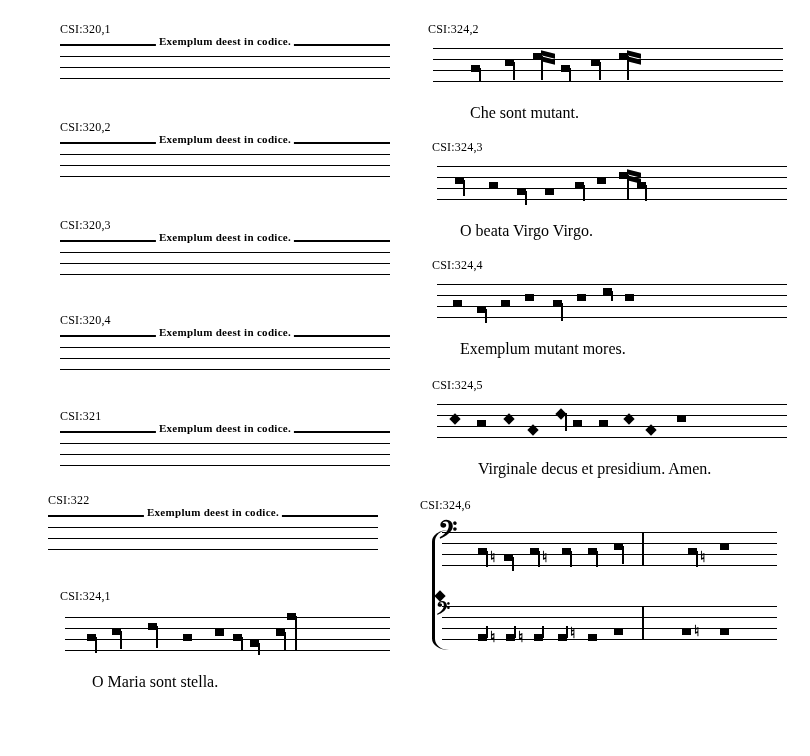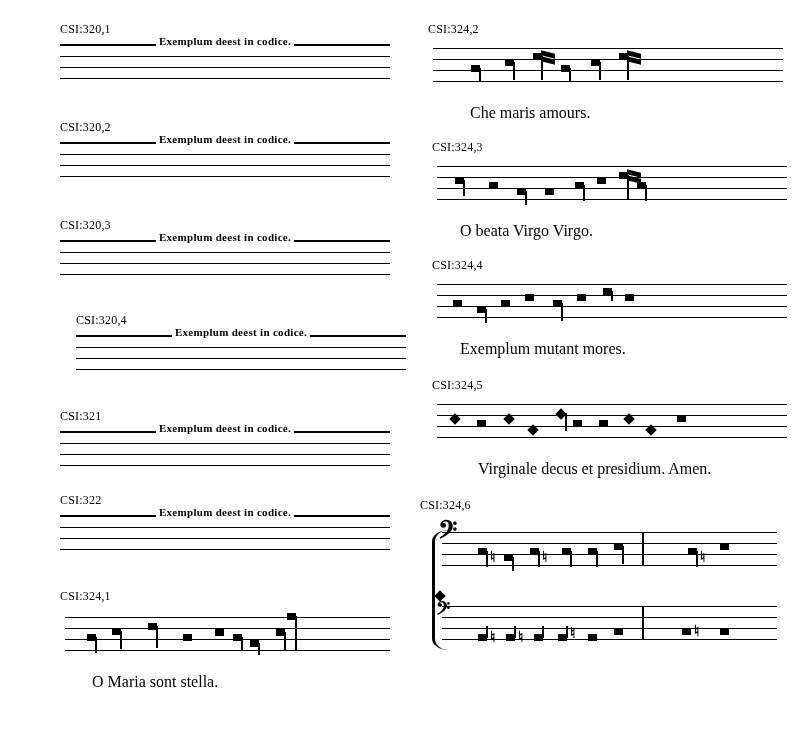--- a/index.html
+++ b/index.html
@@ -153,21 +153,21 @@
       <div class="label">CSI:320,3</div>
       <div class="staff" style="position:absolute; left:0px; top:22px; width:330px; height:44px;">
         <div class="line" style="top:0px;height:2px;"></div>
         <div class="line" style="top:12px;"></div>
         <div class="line" style="top:23px;"></div>
         <div class="line" style="top:34px;"></div>
         <div class="deest" style="top:-9px;">Exemplum deest in codice.</div>
       </div>
     </div>
 
-    <div class="item" style="left:76px; top:313px;">
+    <div class="item" style="left:60px; top:313px;">
       <div class="label">CSI:320,4</div>
       <div class="staff" style="position:absolute; left:0px; top:22px; width:330px; height:44px;">
         <div class="line" style="top:0px;height:2px;"></div>
         <div class="line" style="top:12px;"></div>
         <div class="line" style="top:23px;"></div>
         <div class="line" style="top:34px;"></div>
         <div class="deest" style="top:-9px;">Exemplum deest in codice.</div>
       </div>
     </div>
 
@@ -175,21 +175,21 @@
       <div class="label">CSI:321</div>
       <div class="staff" style="position:absolute; left:0px; top:22px; width:330px; height:44px;">
         <div class="line" style="top:0px;height:2px;"></div>
         <div class="line" style="top:12px;"></div>
         <div class="line" style="top:23px;"></div>
         <div class="line" style="top:34px;"></div>
         <div class="deest" style="top:-9px;">Exemplum deest in codice.</div>
       </div>
     </div>
 
-    <div class="item" style="left:60px; top:493px;">
+    <div class="item" style="left:48px; top:493px;">
       <div class="label">CSI:322</div>
       <div class="staff" style="position:absolute; left:0px; top:22px; width:330px; height:44px;">
         <div class="line" style="top:0px;height:2px;"></div>
         <div class="line" style="top:12px;"></div>
         <div class="line" style="top:23px;"></div>
         <div class="line" style="top:34px;"></div>
         <div class="deest" style="top:-9px;">Exemplum deest in codice.</div>
       </div>
     </div>
 
@@ -256,21 +256,21 @@
         <div class="stem" style="left:136px; top:20px; height:14px;"></div>
 
         <div class="note" style="left:158px; top:11px;"></div>
         <div class="stem" style="left:166px; top:14px; height:18px;"></div>
 
         <div class="note" style="left:186px; top:5px;"></div>
         <div class="stem" style="left:194px; top:8px; height:24px;"></div>
         <div class="flag" style="left:194px; top:4px;"></div>
         <div class="flag" style="left:194px; top:10px;"></div>
       </div>
-      <div class="caption" style="left:42px; top:82px;">Che  maris  amours.</div>
+      <div class="caption" style="left:42px; top:82px;">Che  sont  mutant.</div>
     </div>
 
     <div class="item" style="left:22px; top:140px;">
       <div class="label">CSI:324,3</div>
       <div class="staff" style="position:absolute; left:5px; top:26px; width:350px; height:44px;">
         <div class="line" style="top:0px;"></div>
         <div class="line" style="top:11px;"></div>
         <div class="line" style="top:22px;"></div>
         <div class="line" style="top:33px;"></div>
 

